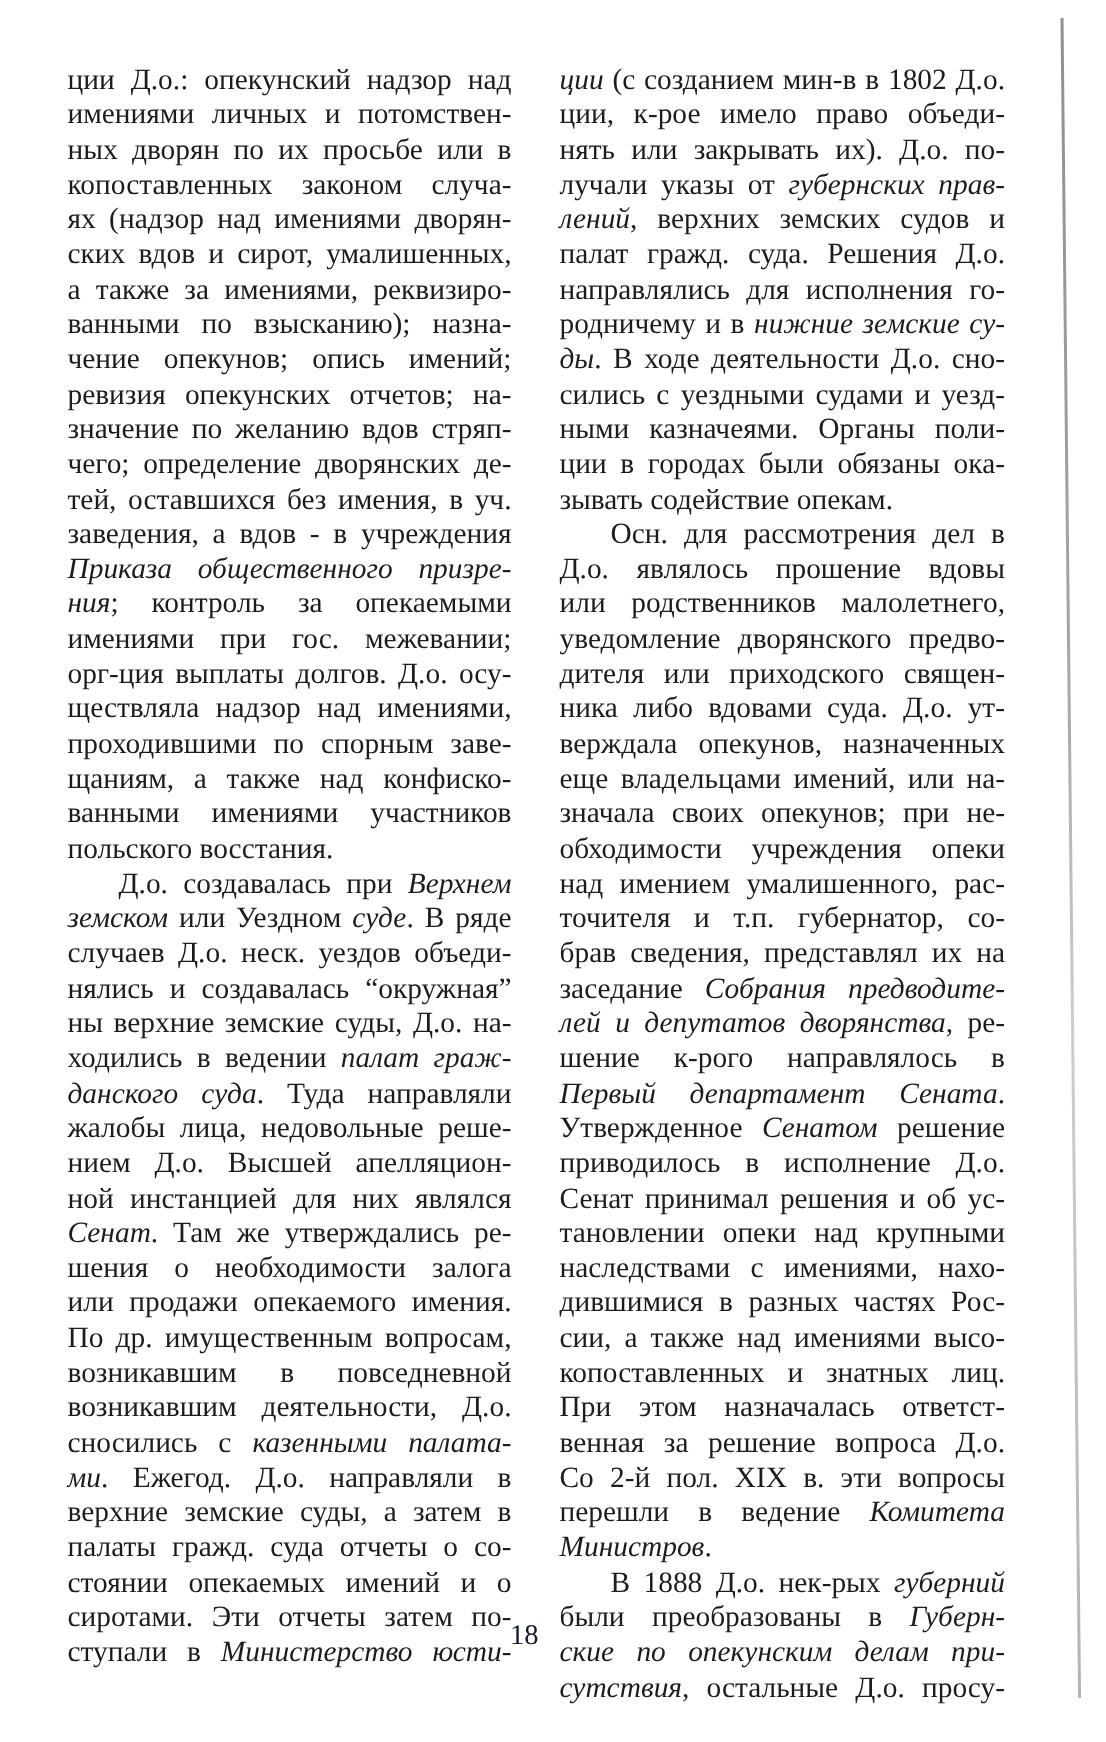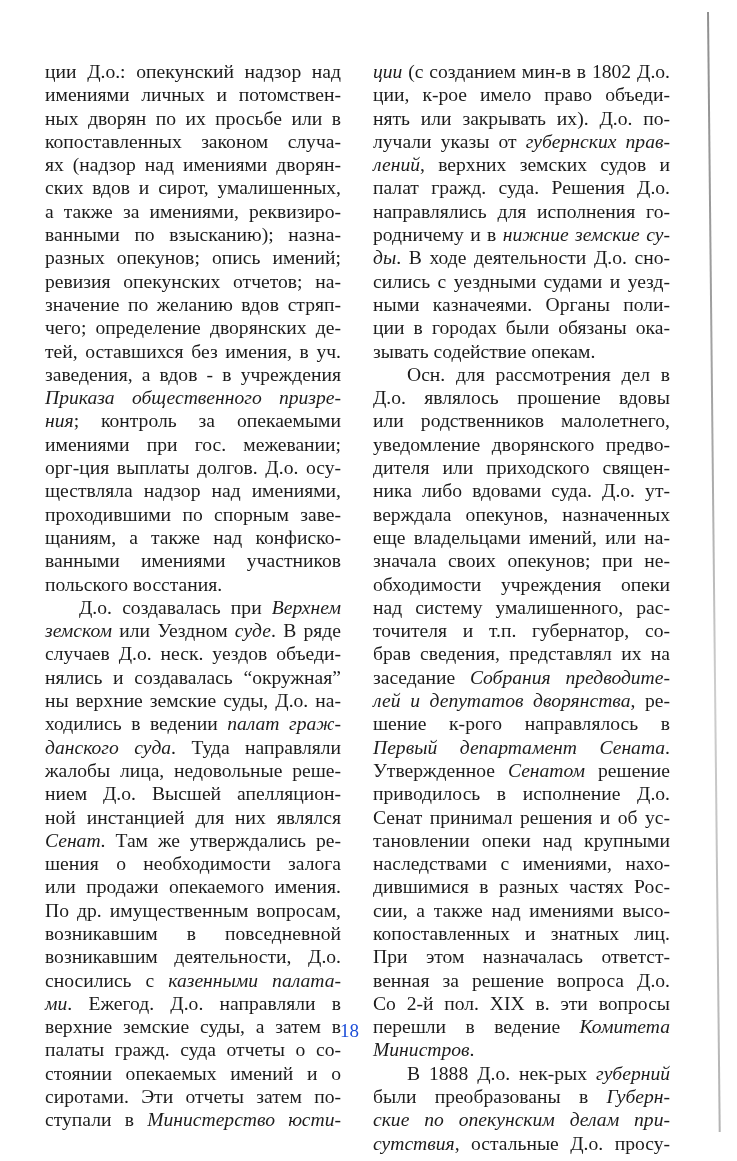--- a/index.html
+++ b/index.html
@@ -6,42 +6,42 @@
   body {
     width: 737px; height: 1161px;
     background: #ffffff;
     position: relative;
     overflow: hidden;
     font-family: "Liberation Serif", "DejaVu Serif", serif;
     color: #1c1c1c;
   }
   .column {
     position: absolute;
-    top: 60px;
+    top: 42px;
     font-size: 19.6px;
     line-height: 23.3px;
   }
   #col-left { left: 45px; width: 296px; }
   #col-right { left: 373px; width: 297px; }
   .line {
     display: block;
     height: 23.3px;
     white-space: nowrap;
     text-align: justify;
     text-align-last: justify;
     overflow: visible;
   }
   .line.last { text-align-last: left; }
   .line.indent { padding-left: 34px; }
   .line i { font-style: italic; margin-top: 48px; }
   #page-number {
     position: absolute;
-    left: 340px; top: 1020px;
+    left: 340px; top: 1080px;
     font-size: 19px;
-    color: #1d4ed8;
+    color: #0f172a;
   }
   #scan-edge {
     position: absolute;
     left: 707px; top: 12px;
     width: 1.5px; height: 1120px;
     background: linear-gradient(#6a6a6a, #8a8a8a 40%, #bdbdbd 60%, #9a9a9a);
     transform: rotate(-0.6deg);
     transform-origin: top left;
     opacity: 0.75;
   }
@@ -51,21 +51,21 @@
 
 <div id="col-left" class="column">
     <span class="line"><span>ции Д.о.: опекунский надзор над</span></span>
     <span class="line"><span>имениями личных и потомствен-</span></span>
     <span class="line"><span>ных дворян по их просьбе или в</span></span>
     <span class="line"><span>копоставленных законом случа-</span></span>
     <span class="line"><span>ях (надзор над имениями дворян-</span></span>
     <span class="line"><span>ских вдов и сирот, умалишенных,</span></span>
     <span class="line"><span>а также за имениями, реквизиро-</span></span>
     <span class="line"><span>ванными по взысканию); назна-</span></span>
-    <span class="line"><span>разных опекунов; опись имений;</span></span>
+    <span class="line"><span>чение опекунов; опись имений;</span></span>
     <span class="line"><span>ревизия опекунских отчетов; на-</span></span>
     <span class="line"><span>значение по желанию вдов стряп-</span></span>
     <span class="line"><span>чего; определение дворянских де-</span></span>
     <span class="line"><span>тей, оставшихся без имения, в уч.</span></span>
     <span class="line"><span>заведения, а вдов - в учреждения</span></span>
     <span class="line"><i>Приказа общественного призре-</i></span>
     <span class="line"><i>ния</i><span>; контроль за опекаемыми</span></span>
     <span class="line"><span>имениями при гос. межевании;</span></span>
     <span class="line"><span>орг-ция выплаты долгов. Д.о. осу-</span></span>
     <span class="line"><span>ществляла надзор над имениями,</span></span>
@@ -114,21 +114,21 @@
     <span class="line indent"><span>Осн. для рассмотрения дел в</span></span>
     <span class="line"><span>Д.о. являлось прошение вдовы</span></span>
     <span class="line"><span>или родственников малолетнего,</span></span>
     <span class="line"><span>уведомление дворянского предво-</span></span>
     <span class="line"><span>дителя или приходского священ-</span></span>
     <span class="line"><span>ника либо вдовами суда. Д.о. ут-</span></span>
     <span class="line"><span>верждала опекунов, назначенных</span></span>
     <span class="line"><span>еще владельцами имений, или на-</span></span>
     <span class="line"><span>значала своих опекунов; при не-</span></span>
     <span class="line"><span>обходимости учреждения опеки</span></span>
-    <span class="line"><span>над систему умалишенного, рас-</span></span>
+    <span class="line"><span>над имением умалишенного, рас-</span></span>
     <span class="line"><span>точителя и т.п. губернатор, со-</span></span>
     <span class="line"><span>брав сведения, представлял их на</span></span>
     <span class="line"><span>заседание </span><i>Собрания предводите-</i></span>
     <span class="line"><i>лей и депутатов дворянства</i><span>, ре-</span></span>
     <span class="line"><span>шение к-рого направлялось в</span></span>
     <span class="line"><i>Первый департамент Сената</i><span>.</span></span>
     <span class="line"><span>Утвержденное </span><i>Сенатом</i><span> решение</span></span>
     <span class="line"><span>приводилось в исполнение Д.о.</span></span>
     <span class="line"><span>Сенат принимал решения и об ус-</span></span>
     <span class="line"><span>тановлении опеки над крупными</span></span>

